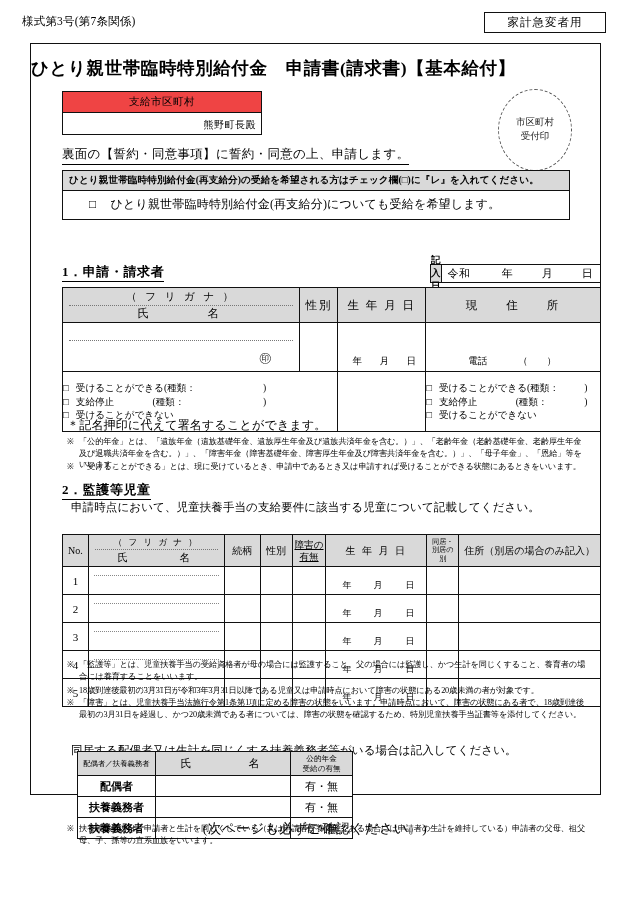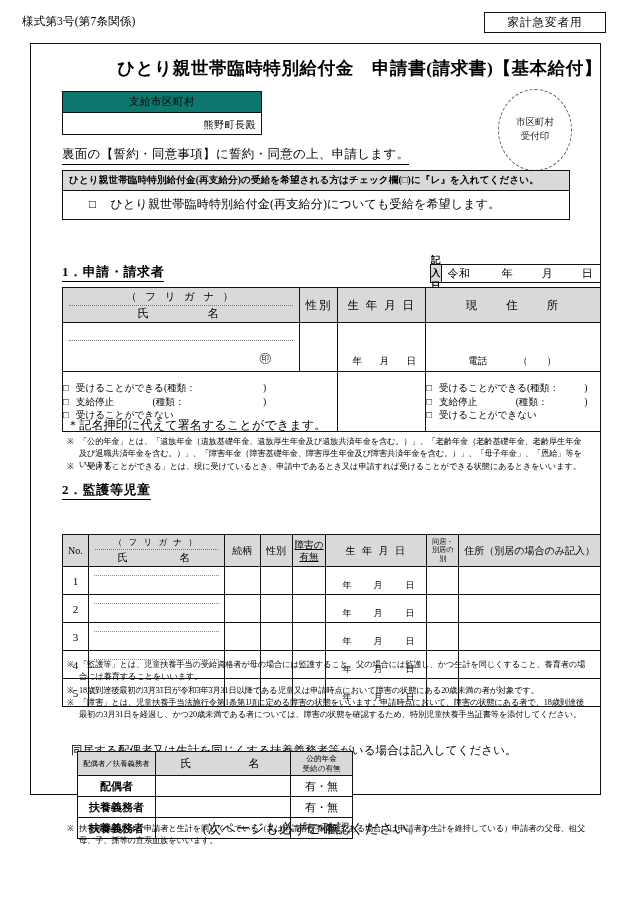--- a/index.html
+++ b/index.html
@@ -34,32 +34,32 @@
   
   #sheet {
     position: absolute; left: 30px; top: 43px;
     width: 571px; height: 752px;
     border: 1.6px solid #111;
     background: #fff;
   }
 
   #doc-title {
     position: absolute; left: 0; top: 12px; width: 571px;
-    text-align: right;
+    text-align: left;
     font-size: 17.5px; font-weight: bold; letter-spacing: .6px;
     white-space: nowrap;
   }
 
   
   #muni-box {
     position: absolute; left: 31px; top: 47px; width: 200px;
     border: 1.4px solid #111;
   }
   #muni-box .hdr {
-    background: #0f766e; border-bottom: 1px solid #111;
+    background: #ef4444; border-bottom: 1px solid #111;
     text-align: center; font-size: 10.5px; padding: 3px 0 3px;
     letter-spacing: .5px;
   }
   #muni-box .val {
     height: 21px; text-align: right; font-size: 10px;
     padding: 5px 5px 0 0; letter-spacing: .5px;
   }
 
   
   #receipt-stamp {
@@ -354,20 +354,21 @@
   <div class="note" style="left:36px; top:392px; width: 520px;">
     <span class="mk">※</span>
     <span class="bd">「公的年金」とは、「遺族年金（遺族基礎年金、遺族厚生年金及び遺族共済年金を含む。）」、「老齢年金（老齢基礎年金、老齢厚生年金及び退職共済年金を含む。）」、「障害年金（障害基礎年金、障害厚生年金及び障害共済年金を含む。）」、「母子年金」、「恩給」等をいいます。</span>
   </div>
   <div class="note" style="left:36px; top:417px; width: 520px;">
     <span class="mk">※</span>
     <span class="bd">「受けることができる」とは、現に受けているとき、申請中であるとき又は申請すれば受けることができる状態にあるときをいいます。</span>
   </div>
 
   <div class="sec-head" style="left:31px; top:437px;">2．監護等児童</div>
+  <div class="sec-sub" style="left:40px; top:456px;">申請時点において、児童扶養手当の支給要件に該当する児童について記載してください。</div>
 
   <table class="grid" id="tbl-children">
     <thead>
       <tr>
         <td class="c-no hd">No.</td>
         <td class="c-name hd">
           <div class="furigana-cell" style="height:30px;">
             <div class="fg" style="font-size:8.6px; letter-spacing:2px; top:1px;">（ フ リ ガ ナ ）</div>
             <div class="dots" style="top:13px;"></div>
             <div class="nm" style="font-size:10.5px; letter-spacing:5px;">氏　　　名</div>

